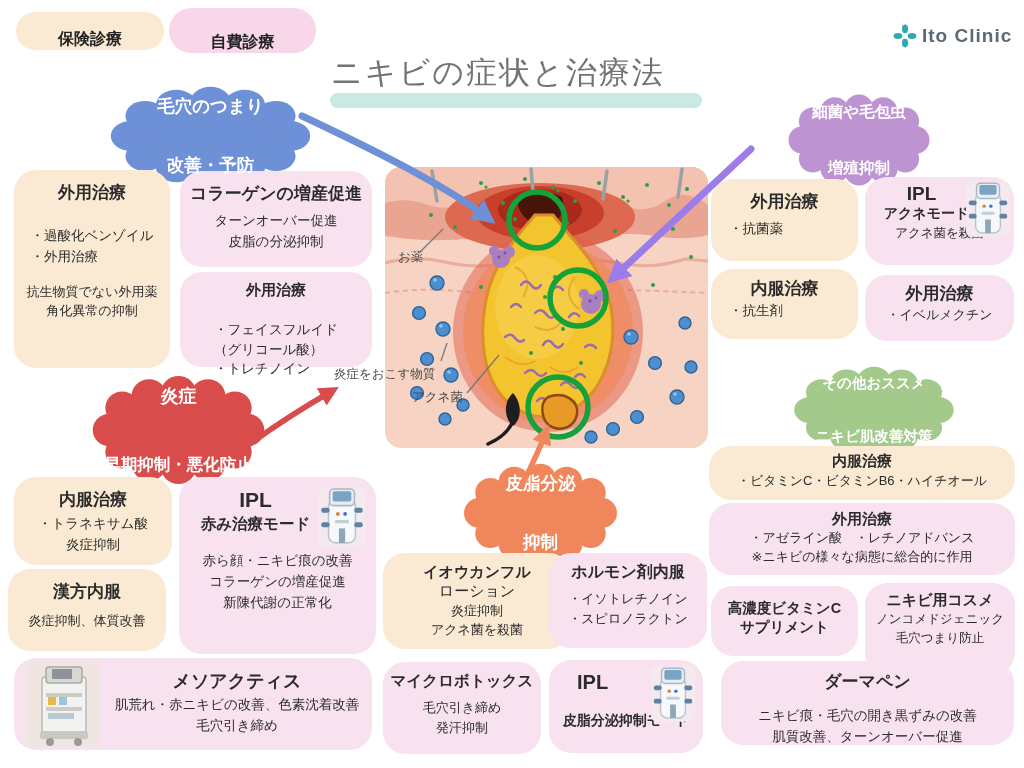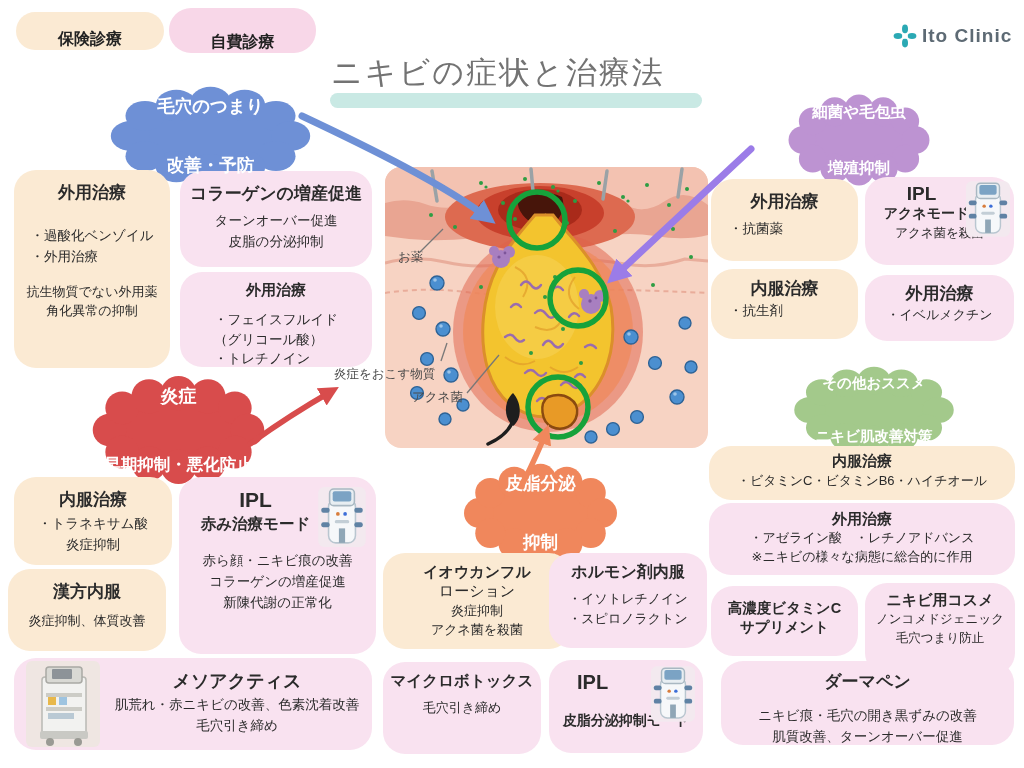--- a/index.html
+++ b/index.html
@@ -354,21 +354,21 @@
   <div class="box selfpay" style="left:180px;top:171px;width:192px;height:96px">
     <div class="box-title">コラーゲンの増産促進</div>
     <div class="box-body">
       <div>ターンオーバー促進</div>
       <div>皮脂の分泌抑制</div>
     </div>
   </div>
 
   <div class="box selfpay" style="left:180px;top:272px;width:192px;height:95px">
     <div class="box-title small">外用治療</div>
-    <div class="box-body" style="margin-top:10px;line-height:1.45"><div class="bullets">
+    <div class="box-body" style="margin-top:20px;line-height:1.45"><div class="bullets">
       <div>・フェイスフルイド</div>
       <div>（グリコール酸）</div>
       <div>・トレチノイン</div>
     </div></div>
   </div>
 
   <div class="box insurance" style="left:14px;top:477px;width:158px;height:88px">
     <div class="box-title">内服治療</div>
     <div class="box-body" style="margin-top:3px">
       <div>・トラネキサム酸</div>
@@ -421,20 +421,21 @@
     <div class="box-body" style="font-size:13px"><div class="bullets">
       <div>・イソトレチノイン</div>
       <div>・スピロノラクトン</div>
     </div></div>
   </div>
 
   <div class="box selfpay" style="left:383px;top:662px;width:158px;height:92px">
     <div class="box-title small" style="font-size:15.5px">マイクロボトックス</div>
     <div class="box-body" style="font-size:13px">
       <div>毛穴引き締め</div>
+      <div>発汗抑制</div>
     </div>
   </div>
 
   <div class="box selfpay" style="left:549px;top:660px;width:154px;height:93px">
     <svg class="machine" style="right:8px;top:6px" width="44" height="56" viewBox="0 0 46 58">
         <use href="#iplMachine"></use>
       </svg>
     <div class="box-title" style="font-size:20px;text-align:left;padding-left:28px">IPL</div>
     <div style="font-weight:bold;font-size:14px;margin-top:18px">皮脂分泌抑制モード</div>
   </div>

